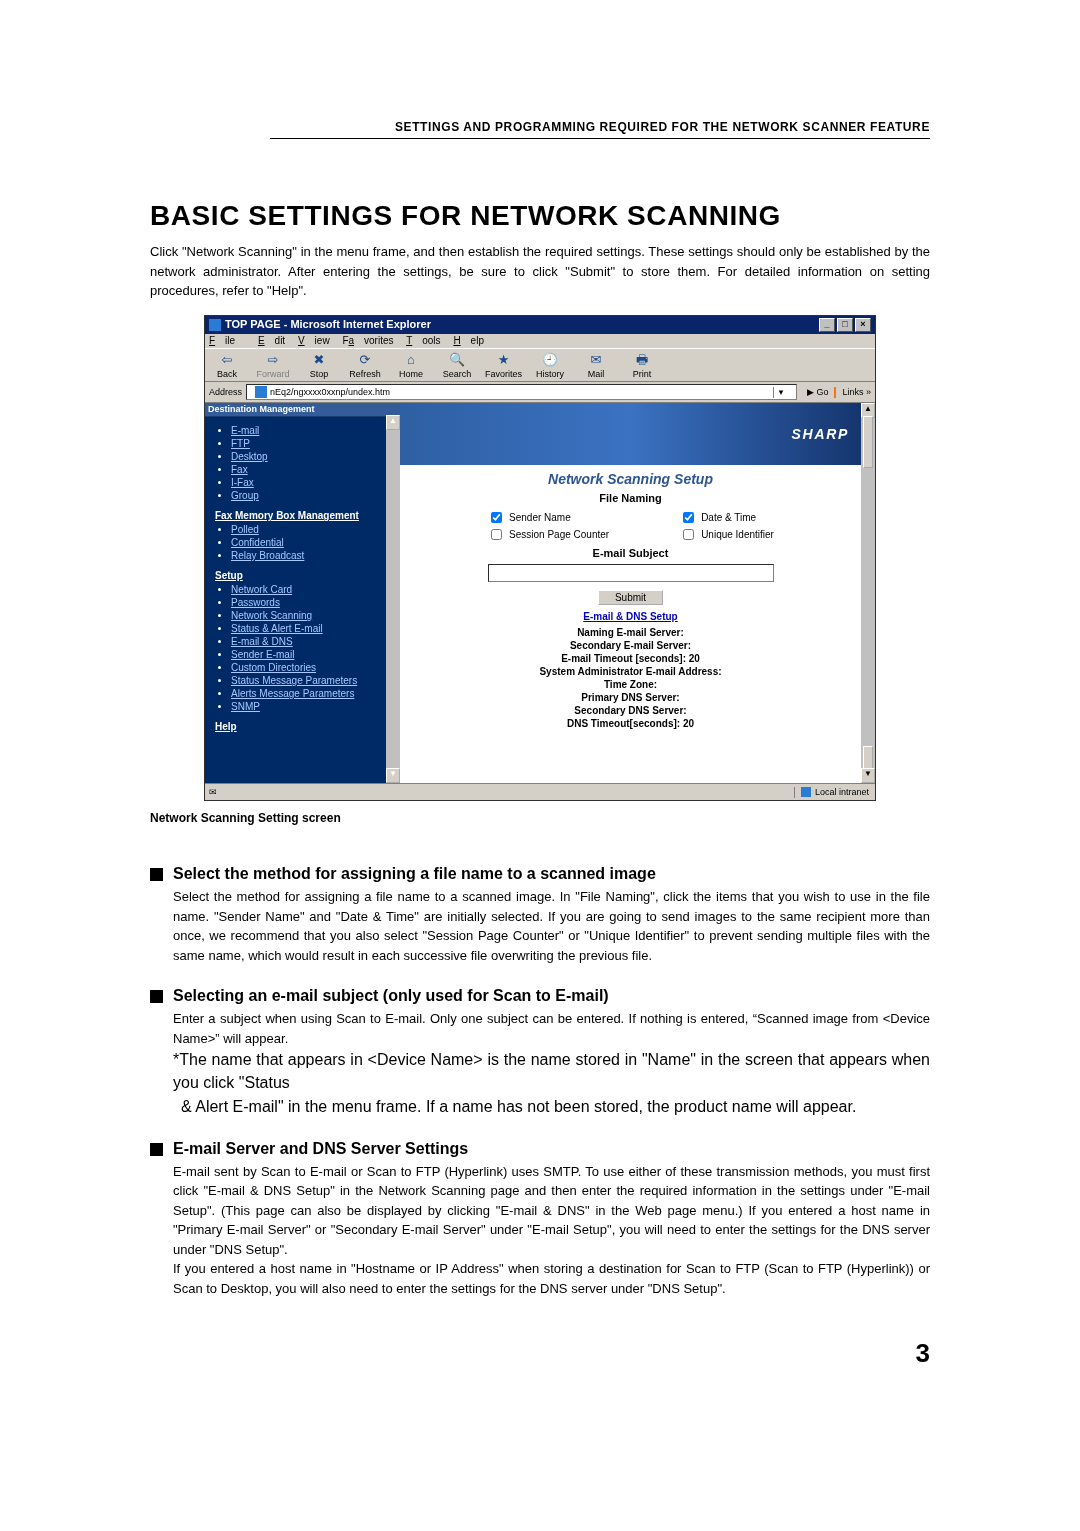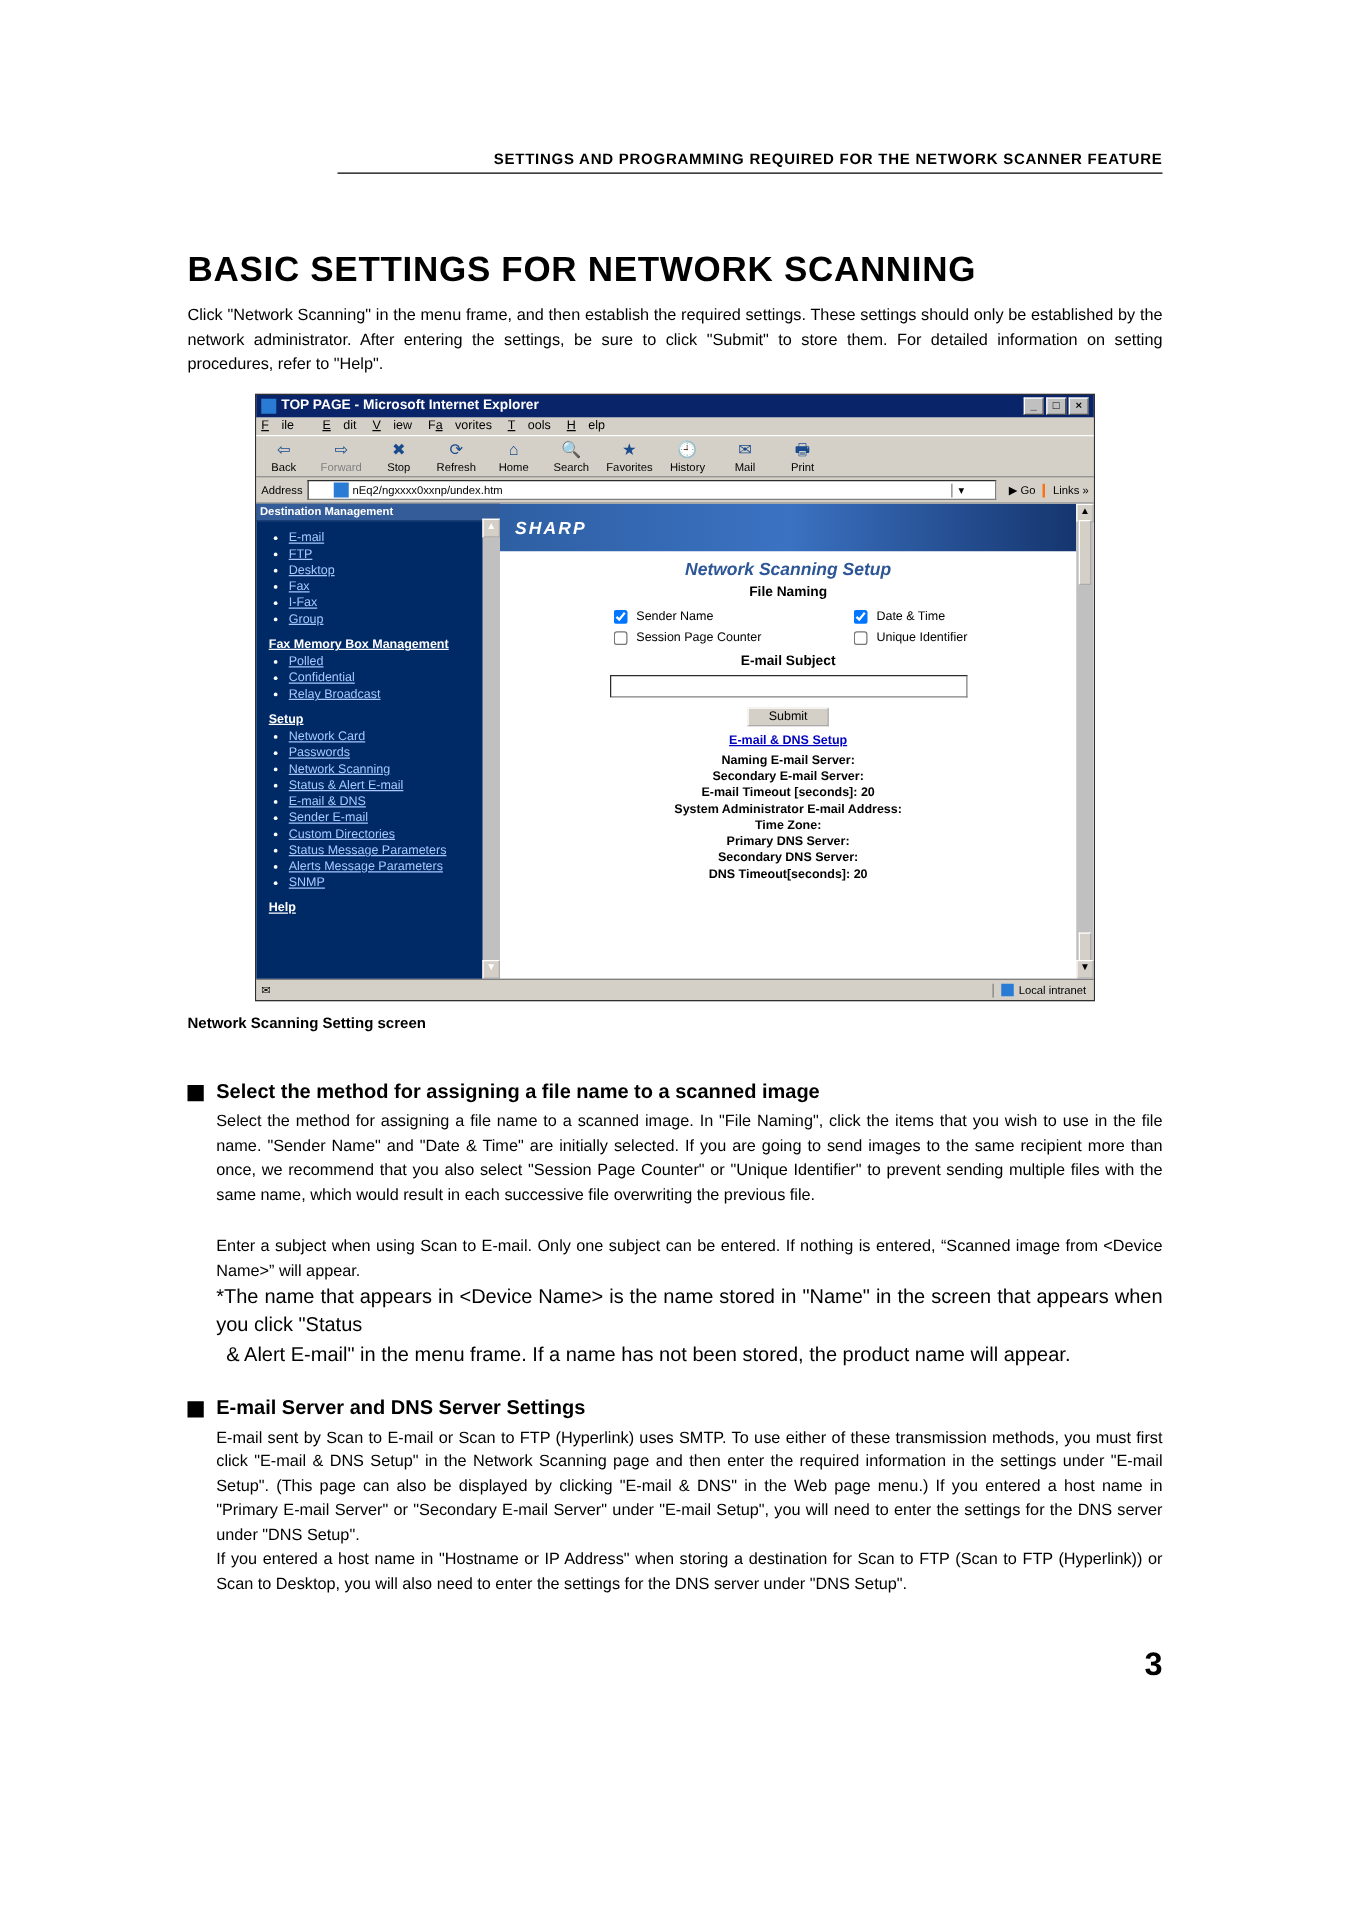--- a/index.html
+++ b/index.html
@@ -94,21 +94,21 @@
   .tbtn .glyph {
     width:18px; height:18px; display:flex; align-items:center; justify-content:center;
     font-size:13px; color:#1a4b8c;
   }
   .tbtn.disabled { color:#808080; }
   .addrbar {
     display:flex; align-items:center; background:#d4d0c8;
     border-bottom:1px solid #808080; padding:2px 4px; font-size:9px;
   }
   .addrbox {
-    flex:1; background:#fff; border:1px inset #808080; padding:1px 20px;
+    flex:1; background:#fff; border:1px inset #808080; padding:1px 8px;
     margin:0 4px; display:flex; align-items:center;
   }
   .addrbox .urlicon{ width:12px; height:12px; background:#2a7bd4; margin-right:3px;}
   .addrdrop{ width:14px; border-left:1px solid #808080; text-align:center;}
   .go{ margin:0 6px;}
   .links{ border-left:2px solid #f97316; padding-left:6px;}
   .ie-body {
     display:flex; height:380px; background:#fff;
   }
   .ie-side {
@@ -142,22 +142,22 @@
   .main-scroll .sb-up,.main-scroll .sb-dn{
     height:13px; background:#d4d0c8; border:1px outset #fff; font-size:8px;
     text-align:center;
   }
   .main-scroll .sb-dn{ position:absolute; bottom:0; left:0; right:0;}
   .main-scroll .sb-thumb-top{ position:absolute; top:13px; left:2px; right:2px; height:50px; background:#d4d0c8; border:1px outset #fff;}
   .main-scroll .sb-thumb-bot{ position:absolute; bottom:13px; left:2px; right:2px; height:22px; background:#d4d0c8; border:1px outset #fff;}
   .main-inner{ margin-right:14px;}
   .sharp-banner{
     height:30px; background:linear-gradient(90deg,#2e5fa3 0%,#3b72c2 50%,#15356e 100%);
-    display:flex; align-items:center; 
-    padding:4px 12px;
+    display:flex; align-items:center; justify-content:flex-end;
+    padding:16px 12px;
   }
   .sharp-logo{ color:#fff; font-weight:bold; font-style:italic; letter-spacing:0.12em; font-size:14px;}
   .main-title{
     text-align:center; font-style:italic; font-weight:bold; color:#2d5696;
     font-size:14px; margin:6px 0 4px 0;
   }
   .sec-head{
     text-align:center; font-weight:bold; font-size:11px; margin:4px 0;
   }
   .chk-row{
@@ -405,20 +405,24 @@
 
     <div class="sect">
       <div class="sect-head">
         <span class="sqbullet"></span>
         <span class="sect-title">Select the method for assigning a file name to a scanned image</span>
       </div>
       <div class="sect-body">Select the method for assigning a file name to a scanned image. In "File Naming", click the items that you wish to use in the file name. "Sender Name" and "Date &amp; Time" are initially selected. If you are going to send images to the same recipient more than once, we recommend that you also select "Session Page Counter" or "Unique Identifier" to prevent sending multiple files with the same name, which would result in each successive file overwriting the previous file.</div>
     </div>
 
     <div class="sect">
+      <div class="sect-head">
+        <span class="sqbullet"></span>
+        <span class="sect-title">Selecting an e-mail subject (only used for Scan to E-mail)</span>
+      </div>
       <div class="sect-body">Enter a subject when using Scan to E-mail. Only one subject can be entered. If nothing is entered, “Scanned image from &lt;Device Name&gt;” will appear.</div>
       <div class="note note-star">*The name that appears in &lt;Device Name&gt; is the name stored in "Name" in the screen that appears when you click "Status</div>
       <div class="note note-indent">&amp; Alert E-mail" in the menu frame. If a name has not been stored, the product name will appear.</div>
     </div>
 
     <div class="sect">
       <div class="sect-head">
         <span class="sqbullet"></span>
         <span class="sect-title">E-mail Server and DNS Server Settings</span>
       </div>

